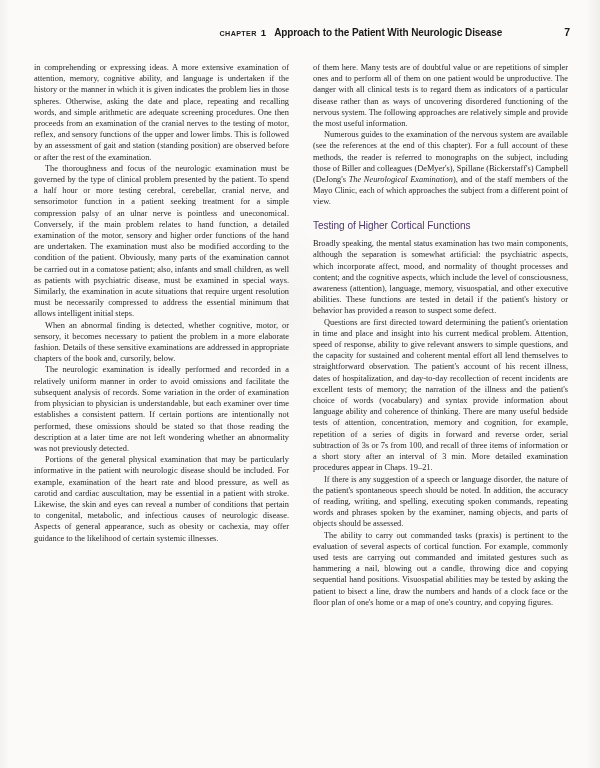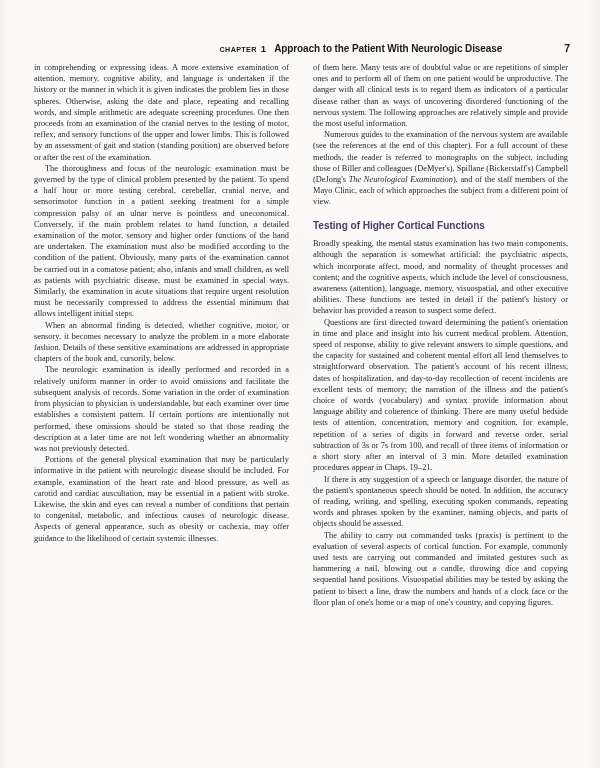--- a/index.html
+++ b/index.html
@@ -50,21 +50,21 @@
     pointer-events: none;
     opacity: 0.45;
     background:
       radial-gradient(ellipse 40px 110px at 50% 50%, rgba(125,120,120,0.09), rgba(0,0,0,0) 72%);
     filter: blur(1.2px);
   }
 
   
   .runhead {
     position: absolute;
-    top: 42px;
+    top: 26px;
     left: 34px;
     right: 30px;
     display: flex;
     align-items: baseline;
     justify-content: flex-end;
     font-family: "Liberation Sans", sans-serif;
     color: #1b1b1b;
     white-space: nowrap;
   }
   .runhead .chap-word {
@@ -115,21 +115,21 @@
   .col p {
     margin: 0;
     text-indent: 11px;
   }
   .col p.noindent { text-indent: 0; }
 
   h2.sec {
     font-family: "Liberation Sans", sans-serif;
     font-size: 10.1px;
     line-height: 12.6px;
-    font-weight: 700;
+    font-weight: 400;
     color: #4e3a66;
     margin: 10px 0 6px 0;
     text-align: left;
     letter-spacing: -0.05px;
   }
   h2.sec.tight { margin-top: 12px; }
 
   i, .ital { font-style: italic; }
 </style>
 </head>
@@ -145,21 +145,21 @@
     <span class="chap-num">1</span>
     <span class="chap-title">Approach to the Patient With Neurologic Disease</span>
     <span class="folio">7</span>
   </div>
 
   <div class="columns">
 
     <div class="col">
       <p class="noindent">in comprehending or expressing ideas. A more extensive examination of attention, memory, cognitive ability, and language is undertaken if the history or the manner in which it is given indicates the problem lies in those spheres. Otherwise, asking the date and place, repeating and recalling words, and simple arithmetic are adequate screening procedures. One then proceeds from an examination of the cranial nerves to the testing of motor, reflex, and sensory functions of the upper and lower limbs. This is followed by an assessment of gait and station (standing position) are observed before or after the rest of the examination.</p>
       <p>The thoroughness and focus of the neurologic examination must be governed by the type of clinical problem presented by the patient. To spend a half hour or more testing cerebral, cerebellar, cranial nerve, and sensorimotor function in a patient seeking treatment for a simple compression palsy of an ulnar nerve is pointless and uneconomical. Conversely, if the main problem relates to hand function, a detailed examination of the motor, sensory and higher order functions of the hand are undertaken. The examination must also be modified according to the condition of the patient. Obviously, many parts of the examination cannot be carried out in a comatose patient; also, infants and small children, as well as patients with psychiatric disease, must be examined in special ways. Similarly, the examination in acute situations that require urgent resolution must be necessarily compressed to address the essential minimum that allows intelligent initial steps.</p>
-      <p>When an abnormal finding is detected, whether cognitive, motor, or sensory, it becomes necessary to analyze the problem in a more elaborate fashion. Details of these sensitive examinations are addressed in appropriate chapters of the book and, cursorily, below.</p>
+      <p>When an abnormal finding is detected, whether cognitive, motor, or sensory, it becomes necessary to patient the problem in a more elaborate fashion. Details of these sensitive examinations are addressed in appropriate chapters of the book and, cursorily, below.</p>
       <p>The neurologic examination is ideally performed and recorded in a relatively uniform manner in order to avoid omissions and facilitate the subsequent analysis of records. Some variation in the order of examination from physician to physician is understandable, but each examiner over time establishes a consistent pattern. If certain portions are intentionally not performed, these omissions should be stated so that those reading the description at a later time are not left wondering whether an abnormality was not previously detected.</p>
       <p>Portions of the general physical examination that may be particularly informative in the patient with neurologic disease should be included. For example, examination of the heart rate and blood pressure, as well as carotid and cardiac auscultation, may be essential in a patient with stroke. Likewise, the skin and eyes can reveal a number of conditions that pertain to congenital, metabolic, and infectious causes of neurologic disease. Aspects of general appearance, such as obesity or cachexia, may offer guidance to the likelihood of certain systemic illnesses.</p>
 
 
     </div>
 
     <div class="col">
       <p class="noindent">of them here. Many tests are of doubtful value or are repetitions of simpler ones and to perform all of them on one patient would be unproductive. The danger with all clinical tests is to regard them as indicators of a particular disease rather than as ways of uncovering disordered functioning of the nervous system. The following approaches are relatively simple and provide the most useful information.</p>
 
       <p><span>Numerous guides to the examination of the nervous system are available (see the references at the end of this chapter). For a full account of these methods, the reader is referred to monographs on the subject, including those of Biller and colleagues (DeMyer's), Spillane (Bickerstaff's) Campbell (DeJong's </span><i>The Neurological Examination</i><span>), and of the staff members of the Mayo Clinic, each of which approaches the subject from a different point of view.</span></p>

